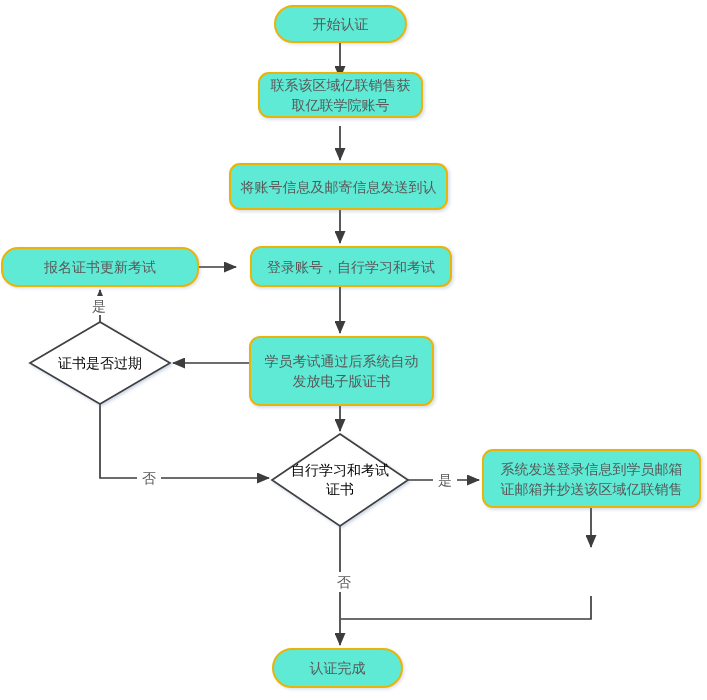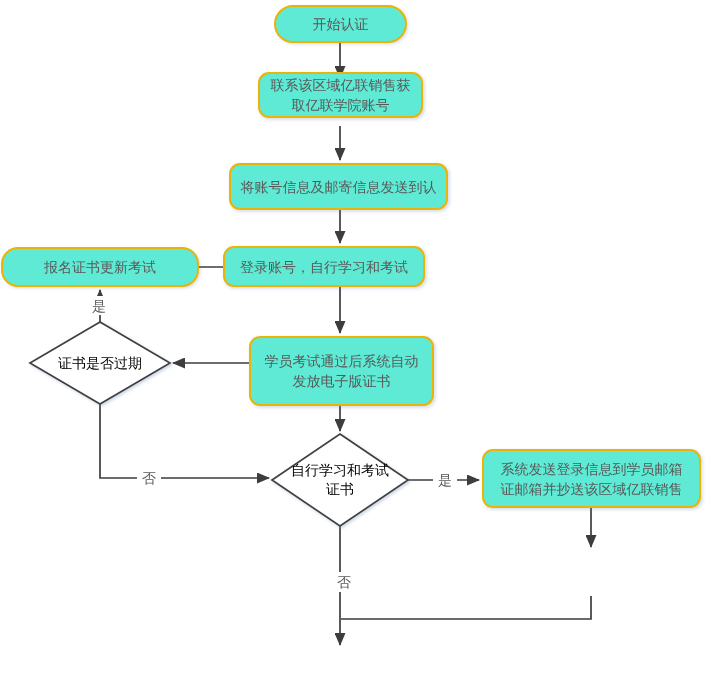--- a/index.html
+++ b/index.html
@@ -95,31 +95,32 @@
     </g>
   </svg>
 
   <div class="node terminator" style="left:274px;top:5px;width:133px;height:38px;">开始认证</div>
 
   <div class="node" style="left:258px;top:72px;width:165px;height:46px;">联系该区域亿联销售获
 取亿联学院账号</div>
 
   <div class="node" style="left:229px;top:163px;width:219px;height:47px;">将账号信息及邮寄信息发送到认</div>
 
-  <div class="node" style="left:223px;top:246px;width:202px;height:41px;">登录账号，自行学习和考试</div>
+  <div class="node" style="left:250px;top:246px;width:202px;height:41px;">登录账号，自行学习和考试</div>
 
   <div class="node register" style="left:1px;top:247px;width:198px;height:40px;">报名证书更新考试</div>
 
   <div class="node" style="left:249px;top:336px;width:185px;height:70px;">学员考试通过后系统自动
 发放电子版证书</div>
 
   <div class="node" style="left:482px;top:449px;width:219px;height:59px;">系统发送登录信息到学员邮箱
 证邮箱并抄送该区域亿联销售</div>
 
 
+  <div class="node terminator" style="left:272px;top:648px;width:131px;height:40px;">认证完成</div>
 
   <div class="diamond-label" style="left:30px;top:343px;width:140px;height:40px;">证书是否过期</div>
 
   <div class="diamond-label" style="left:272px;top:452px;width:136px;height:56px;">自行学习和考试
 证书</div>
 
   <div class="edge-label" style="left:88px;top:296px;width:20px;height:19px;">是</div>
 
   <div class="edge-label" style="left:137px;top:468px;width:22px;height:20px;">否</div>
 

